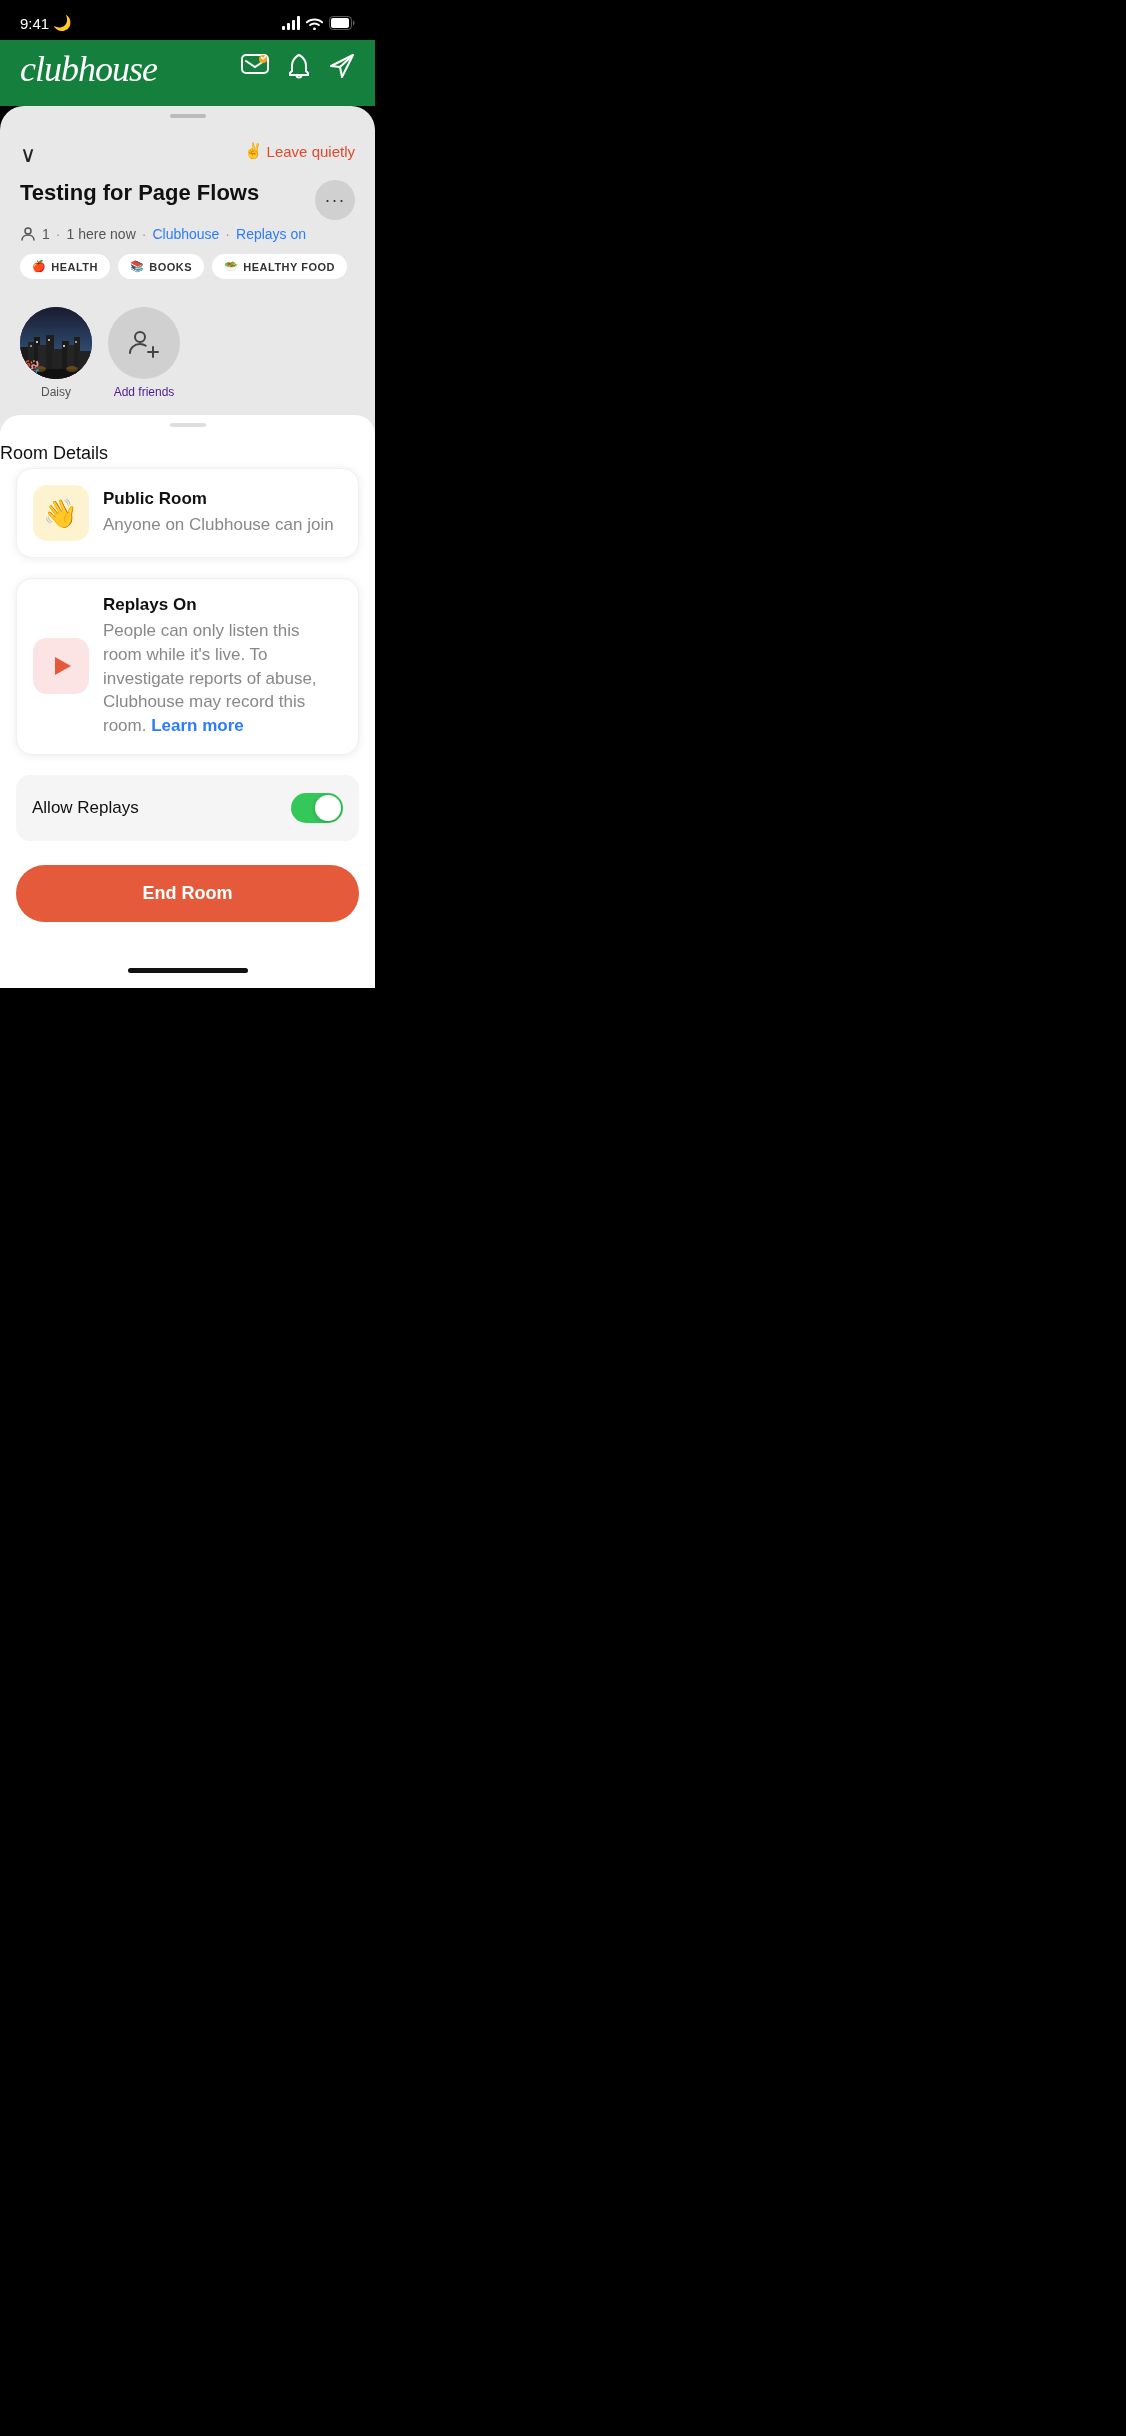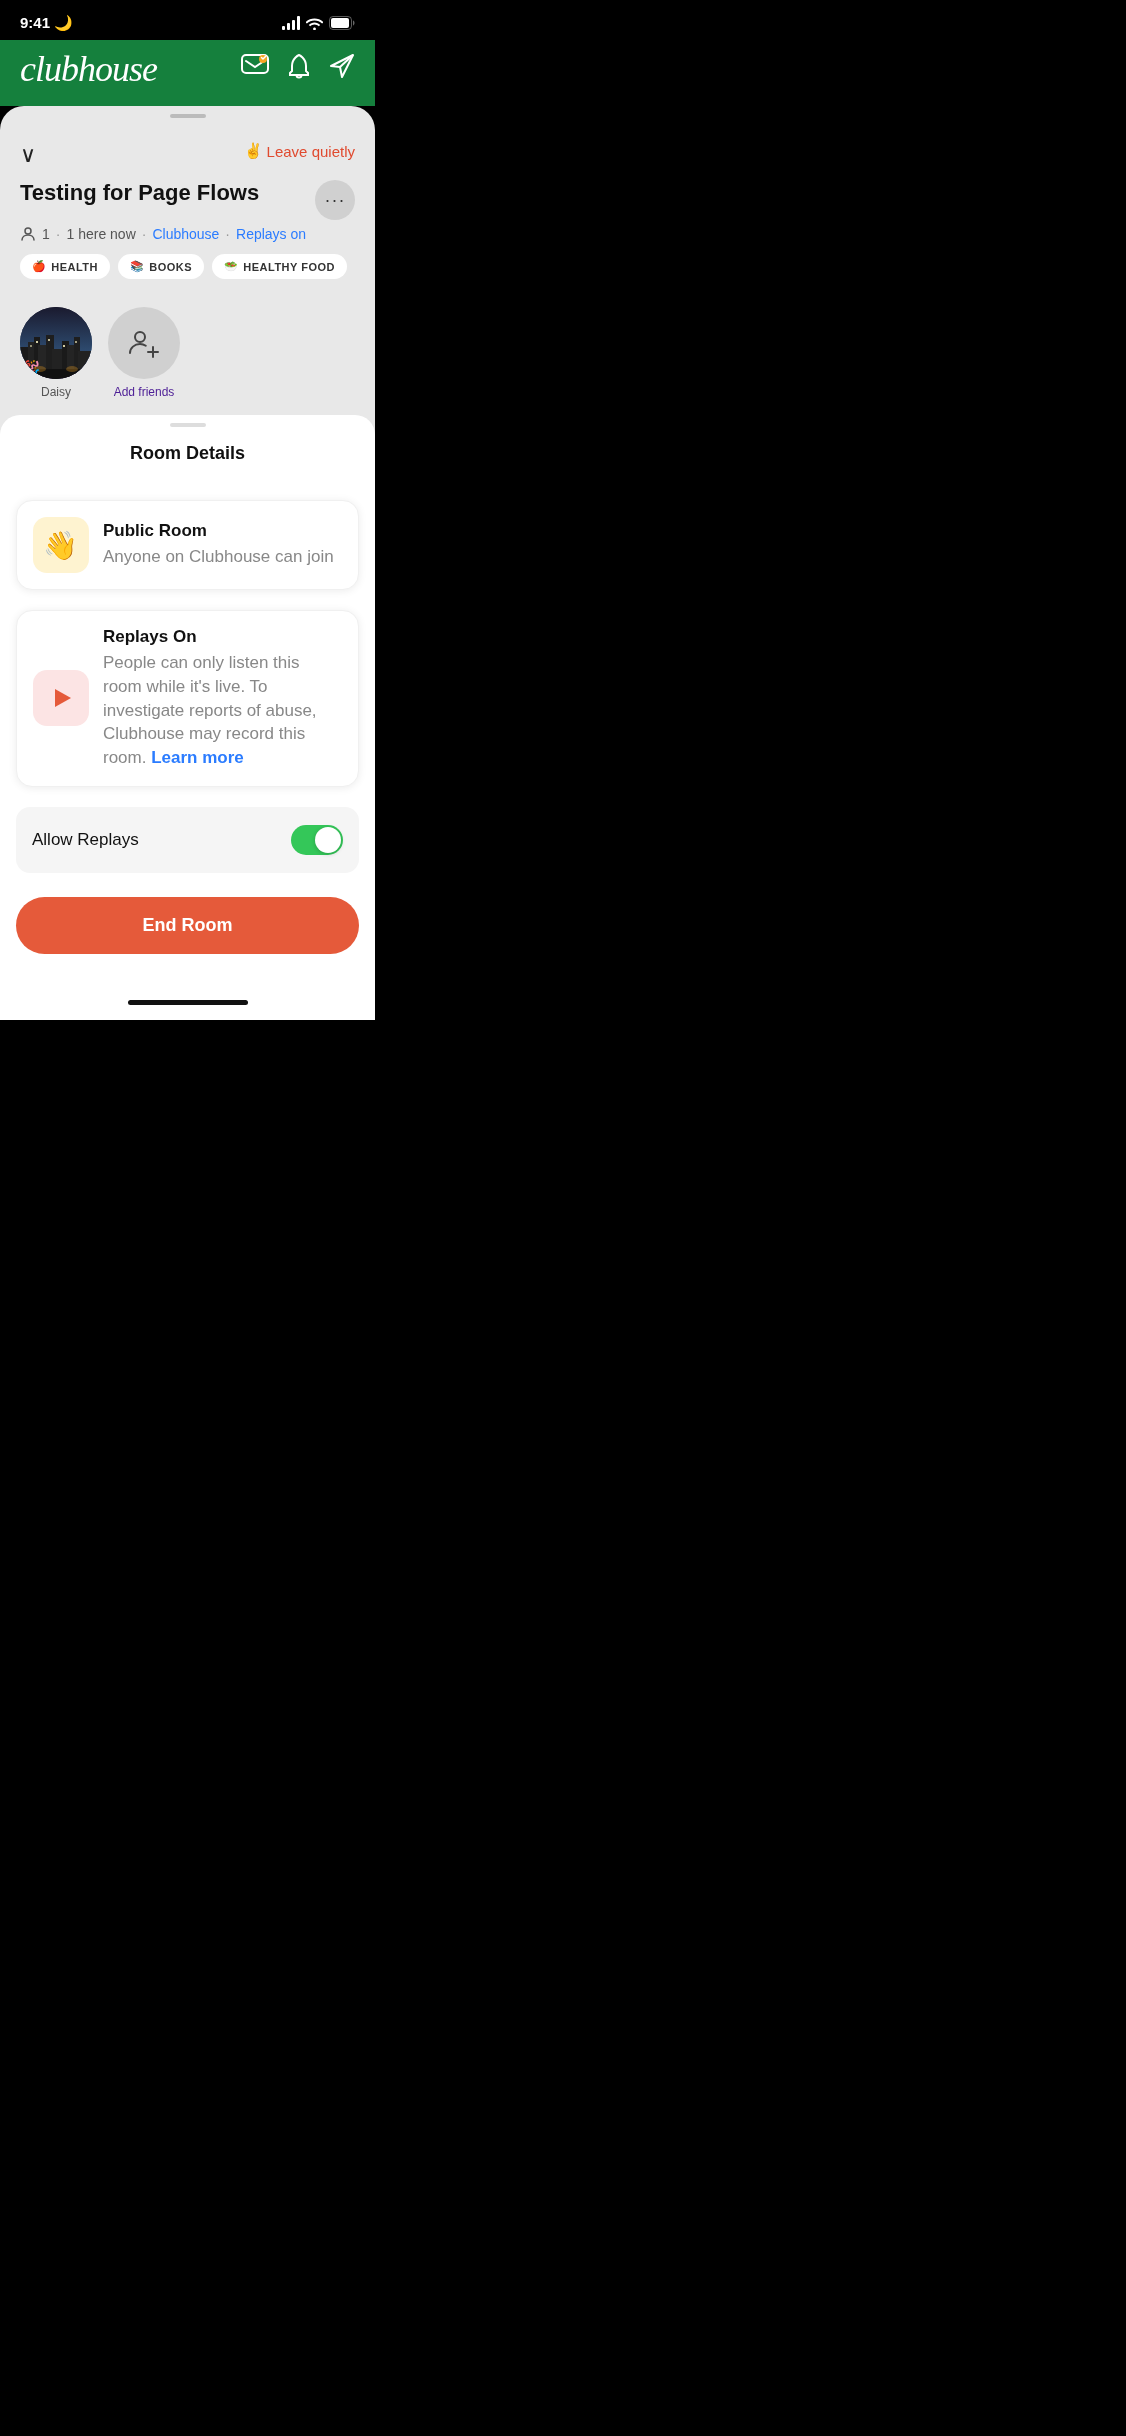--- a/index.html
+++ b/index.html
@@ -18,23 +18,23 @@
     .status-bar {
       display: flex;
       justify-content: space-between;
       align-items: center;
       padding: 14px 20px 8px;
       background: #000;
     }
     .status-time {
       color: #fff;
       font-size: 15px;
-      font-weight: 700;
-      display: flex;
-      align-items: flex-start;
+      font-weight: 400;
+      display: flex;
+      align-items: center;
       gap: 4px;
     }
     .status-icons {
       display: flex;
       align-items: center;
       gap: 6px;
     }
     .signal-bars {
       display: flex;
       align-items: flex-end;
@@ -223,25 +223,24 @@
       min-height: 500px;
     }
     .sheet-handle {
       width: 36px;
       height: 4px;
       background: #ddd;
       border-radius: 2px;
       margin: 0 auto 16px;
     }
     .sheet-title {
-      text-align: center;
       font-size: 18px;
-      font-weight: 700;
+      font-weight: 400;
       color: #111;
-      margin-bottom: 36px;
+      margin-bottom: 4px;
     }
 
     .room-detail-card {
       margin: 0 16px 20px;
       background: #fff;
       border-radius: 16px;
       padding: 16px;
       display: flex;
       align-items: center;
       gap: 14px;

